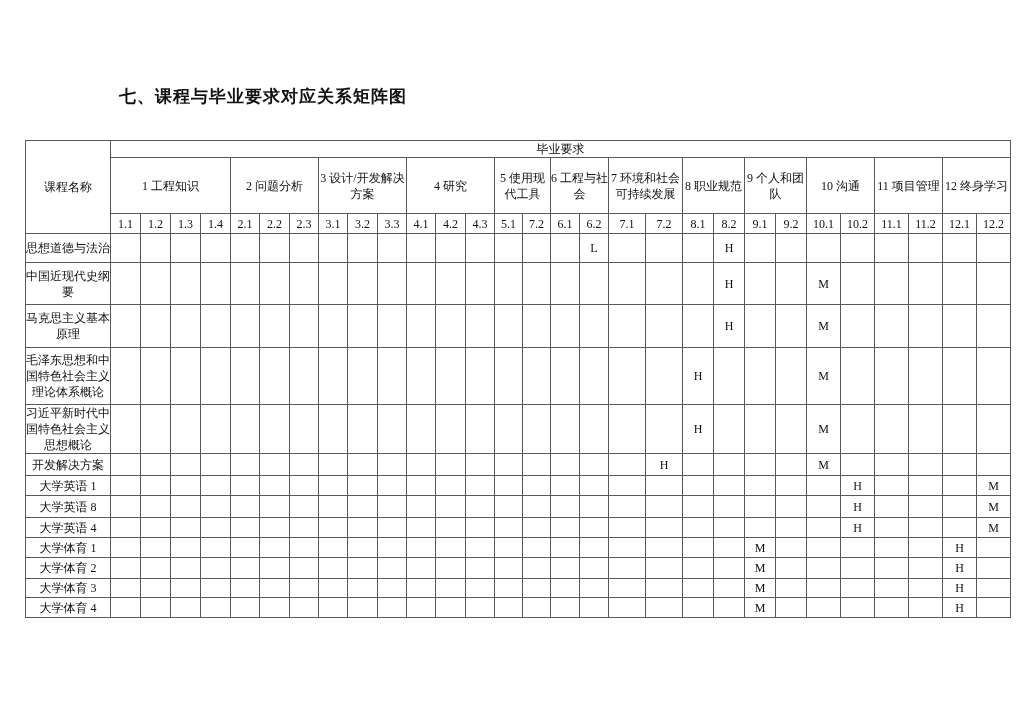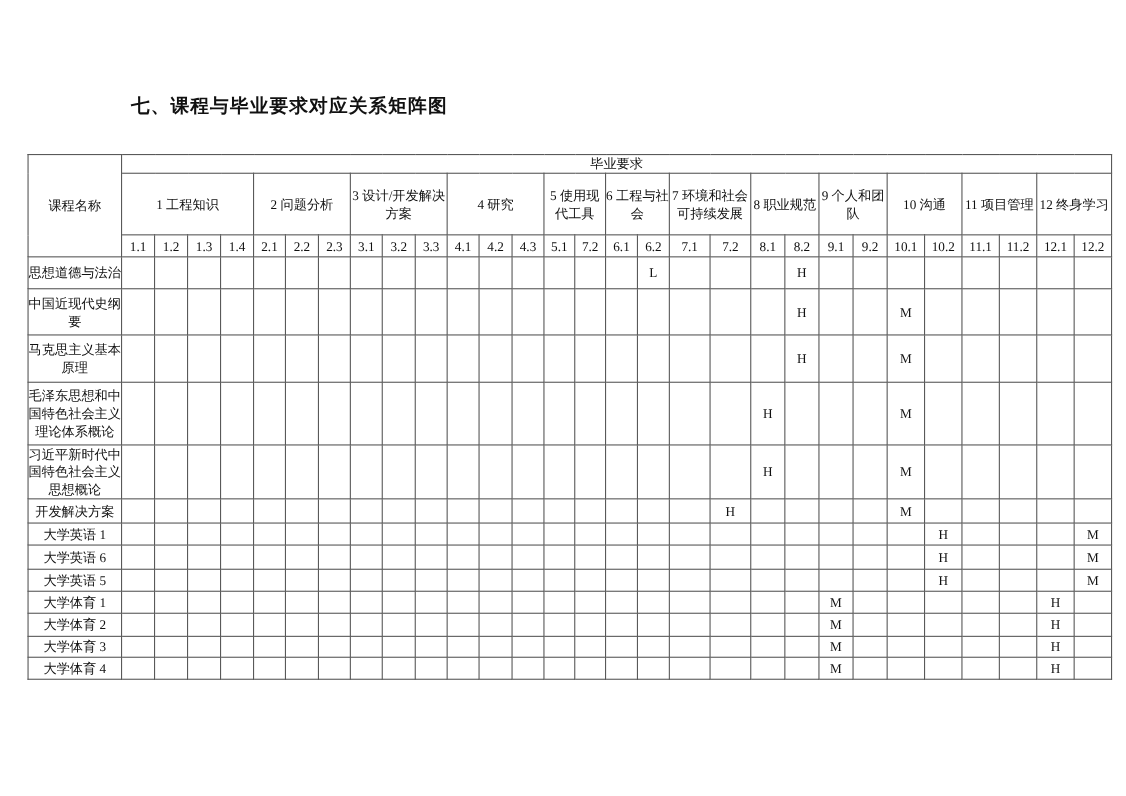--- a/index.html
+++ b/index.html
@@ -353,21 +353,21 @@
           <td class="mark"></td>
           <td class="mark"></td>
           <td class="mark"></td>
           <td class="mark">H</td>
           <td class="mark"></td>
           <td class="mark"></td>
           <td class="mark"></td>
           <td class="mark">M</td>
         </tr>
         <tr style="height: 22px;">
-          <td class="course">大学英语 6</td>
+          <td class="course">大学英语 8</td>
           <td class="mark"></td>
           <td class="mark"></td>
           <td class="mark"></td>
           <td class="mark"></td>
           <td class="mark"></td>
           <td class="mark"></td>
           <td class="mark"></td>
           <td class="mark"></td>
           <td class="mark"></td>
           <td class="mark"></td>
@@ -385,21 +385,21 @@
           <td class="mark"></td>
           <td class="mark"></td>
           <td class="mark"></td>
           <td class="mark">H</td>
           <td class="mark"></td>
           <td class="mark"></td>
           <td class="mark"></td>
           <td class="mark">M</td>
         </tr>
         <tr style="height: 20px;">
-          <td class="course">大学英语 5</td>
+          <td class="course">大学英语 4</td>
           <td class="mark"></td>
           <td class="mark"></td>
           <td class="mark"></td>
           <td class="mark"></td>
           <td class="mark"></td>
           <td class="mark"></td>
           <td class="mark"></td>
           <td class="mark"></td>
           <td class="mark"></td>
           <td class="mark"></td>

